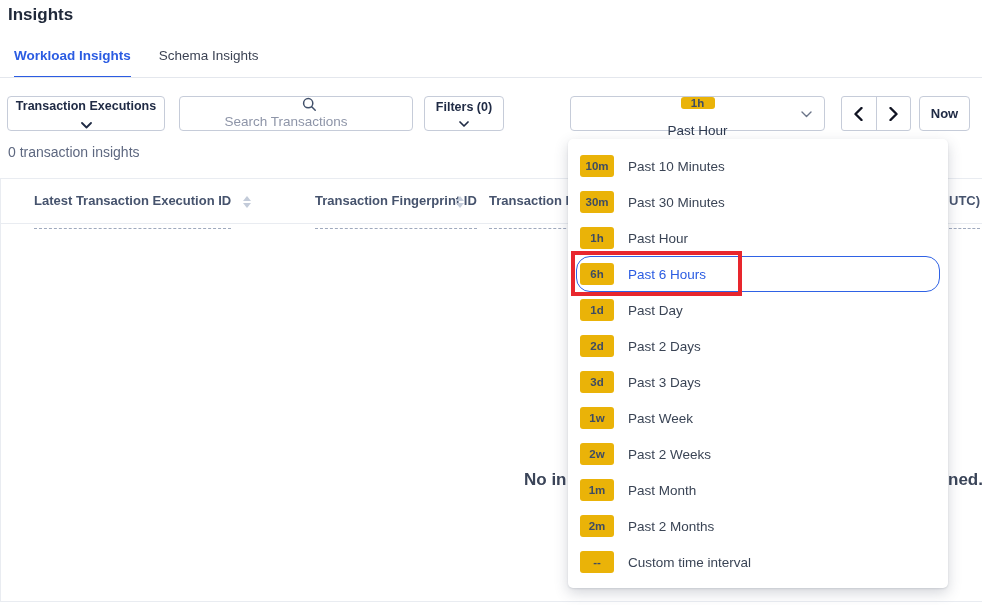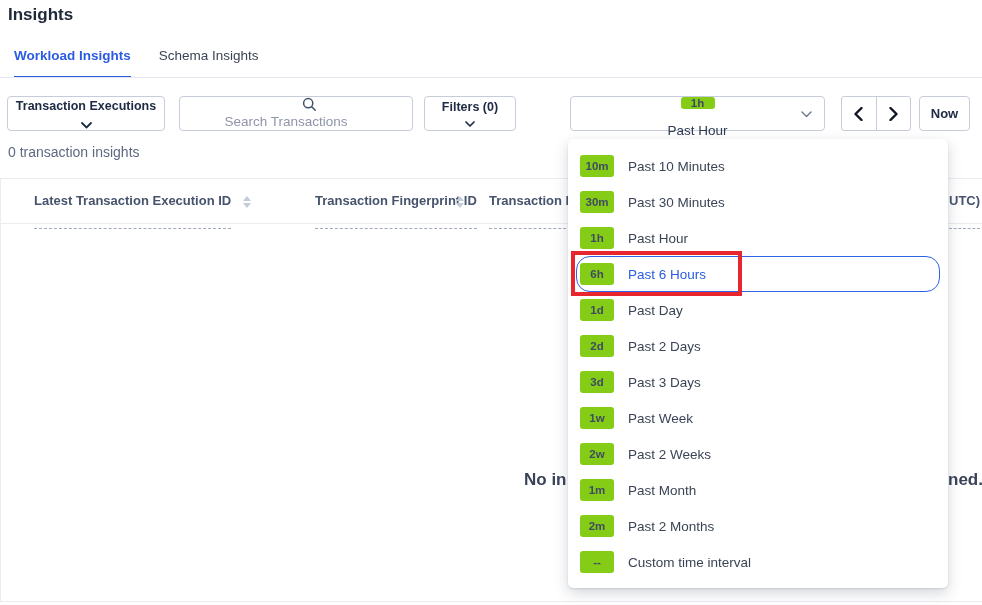--- a/index.html
+++ b/index.html
@@ -15,25 +15,25 @@
   .tabs-divider{position:absolute;left:0;right:0;top:77px;height:1px;background:#e4e7ed;}
   
   .btn{position:absolute;top:96px;height:35px;background:#fff;border:1px solid #c6ccd9;border-radius:4px;
        box-sizing:border-box;display:flex;align-items:center;justify-content:center;cursor:pointer;flex-direction:column;}
   .btn-label{font-size:12.5px;font-weight:700;color:#202b45;}
   #type-selector{left:7px;width:158px;gap:9px;}
   #search-box{left:179px;width:234px;justify-content:flex-start;padding-left:26px;cursor:text;}
   #search-box input{border:none;outline:none;flex:1;font-size:13.5px;margin-left:8px;
        font-family:"Liberation Sans",sans-serif;color:#2e3a50;background:transparent;}
   #search-box input::placeholder{color:#8e95a8;}
-  #filters-button{left:424px;width:92px;gap:7px;}
+  #filters-button{left:424px;width:80px;gap:7px;}
   #time-selector{left:570px;width:255px;justify-content:flex-start;padding:0 12px;gap:14px;}
   #time-selector .chev{position:absolute;right:12px;top:14px;}
   .badge{display:inline-flex;min-width:34px;height:22px;align-items:center;justify-content:center;
-       background:#84cc16;border-radius:3px;font-size:11.5px;font-weight:700;color:#3e4c63;
+       background:#eab308;border-radius:3px;font-size:11.5px;font-weight:700;color:#3e4c63;
        padding:0 5px;box-sizing:border-box;}
   .time-label{font-size:13.5px;color:#2e3a50;}
   #range-nav{position:absolute;left:841px;top:96px;width:70px;height:35px;border:1px solid #c6ccd9;
        border-radius:3px;box-sizing:border-box;display:flex;background:#fff;}
   #range-nav .nav-half{flex:1;display:flex;align-items:center;justify-content:center;cursor:pointer;}
   #range-nav .nav-half:first-child{border-right:1px solid #c6ccd9;}
   #now-button{left:919px;width:51px;}
   #now-button .btn-label{font-size:13px;font-weight:600;}
   .count-text{position:absolute;left:8px;top:144px;font-size:14px;color:#5e6880;}
   

